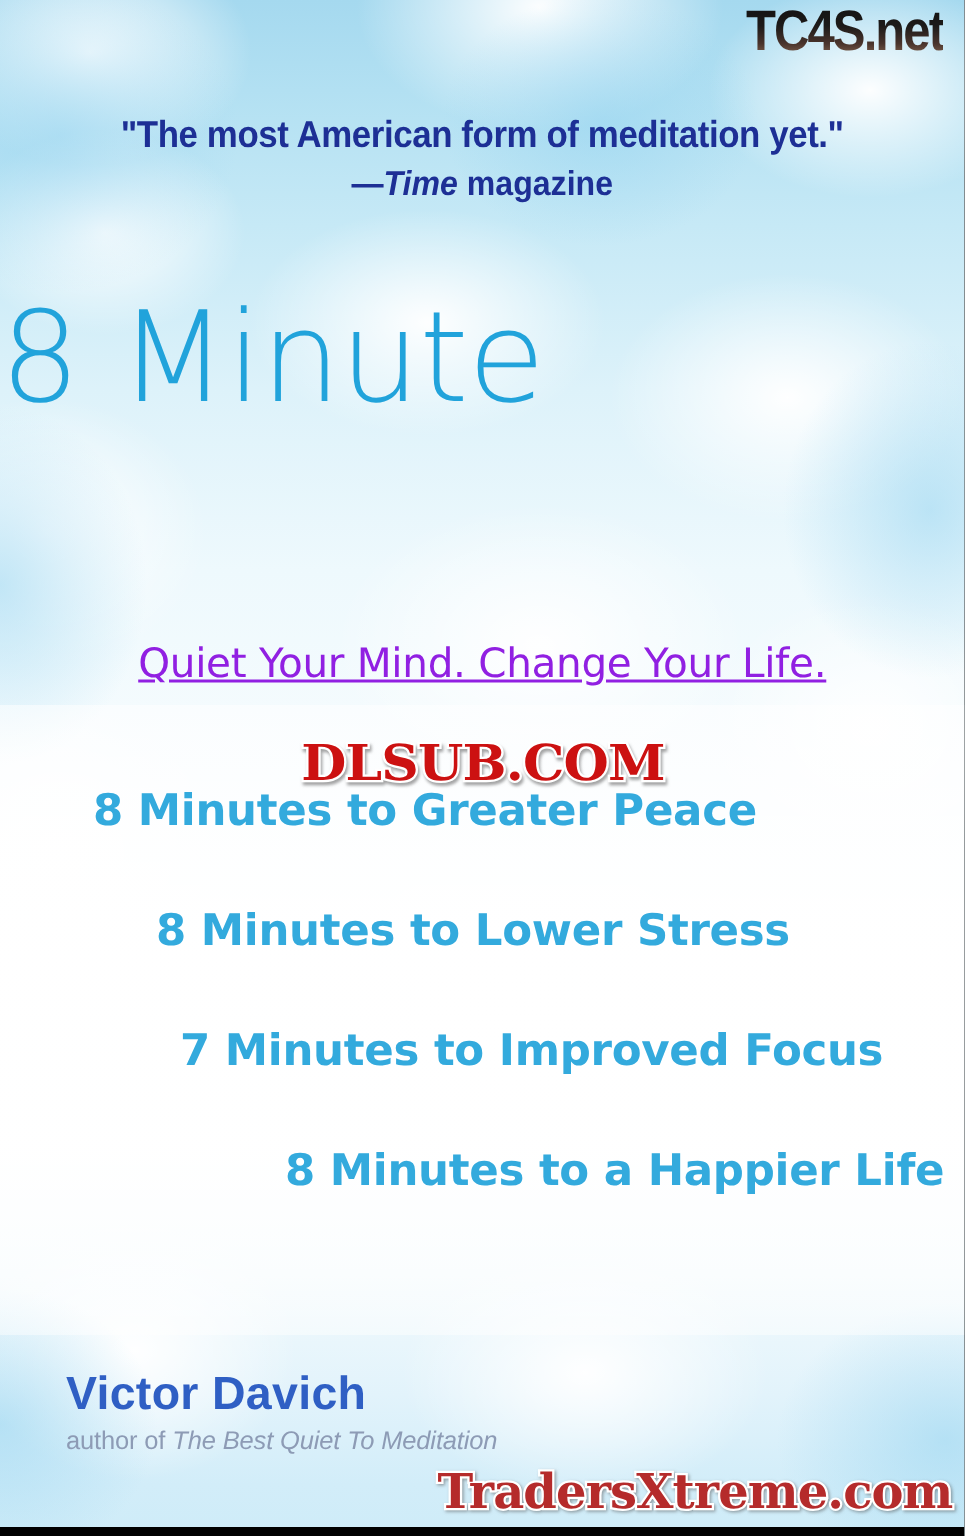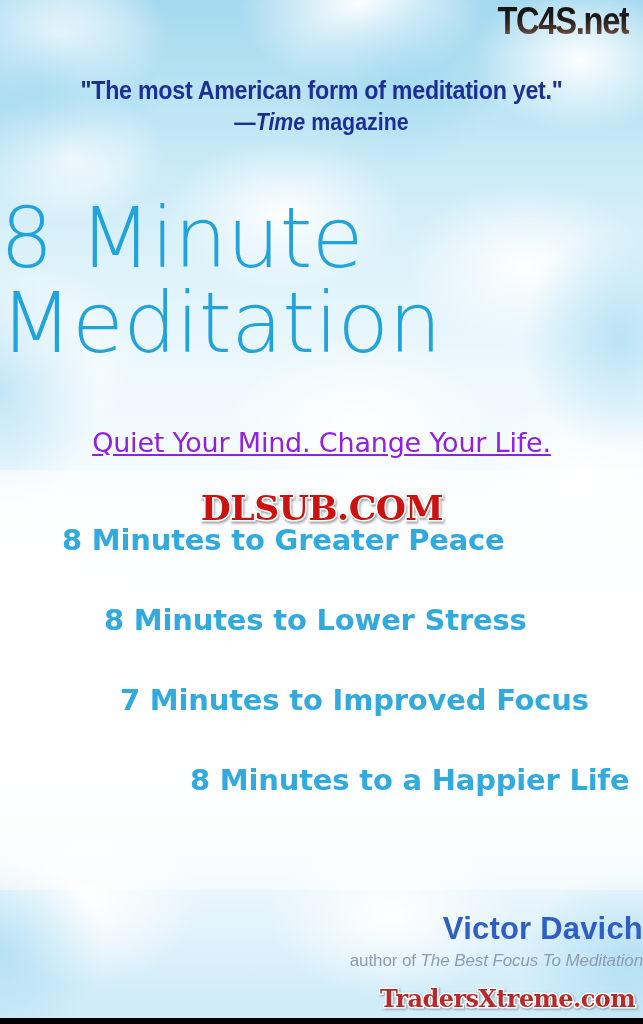--- a/index.html
+++ b/index.html
@@ -182,21 +182,21 @@
   .benefit-0 { margin-left: 62px; }
   .benefit-1 { margin-left: 104px; }
   .benefit-2 { margin-left: 120px; }
   .benefit-3 { margin-left: 190px; margin-bottom: 0; }
 
   
   .author-block {
     position: absolute;
     top: 912px;
     left: 0; right: 0;
-    text-align: right;
+    text-align: left;
     margin-left: 44px;
   }
   .author-name {
     color: #2f5fc4;
     font-family: "Liberation Sans", sans-serif;
     font-weight: bold;
     font-size: 31px;
     letter-spacing: 0.2px;
     line-height: 1.1;
     white-space: nowrap;
@@ -211,21 +211,21 @@
   }
   .author-credit .work { font-style: italic; }
 
   
   .wm-traders {
     position: absolute;
     bottom: 11px;
     right: 8px;
     font-family: "DejaVu Serif", serif;
     font-weight: bold;
-    font-size: 24px;
+    font-size: 32px;
     letter-spacing: -0.6px;
     color: #b52b2b;
     white-space: nowrap;
     -webkit-text-stroke: 3px #ffffff;
     paint-order: stroke fill;
     filter: drop-shadow(1px 1px 1px rgba(80,80,80,0.5));
   }
 </style>
 </head>
 <body>
@@ -261,38 +261,37 @@
 
   <div class="quote-block">
     <div class="quote-line">"The most American form of meditation yet."</div>
     <div class="quote-attrib">
       <span>—</span><span class="src">Time</span><span> magazine</span>
     </div>
   </div>
 
   <div class="title-block">
     <div class="title-line title-line-1">8 Minute</div>
-    <div class="title-line title-line-2">Meditation</div>
   </div>
 
   <div class="subtitle">Quiet Your Mind. Change Your Life.</div>
 
   <div class="wm-dlsub">DLSUB.COM</div>
 
   <div class="benefits">
     <div class="benefit benefit-0">8 Minutes to Greater Peace</div>
     <div class="benefit benefit-1">8 Minutes to Lower Stress</div>
     <div class="benefit benefit-2">7 Minutes to Improved Focus</div>
     <div class="benefit benefit-3">8 Minutes to a Happier Life</div>
   </div>
 
   <div class="author-block">
     <div class="author-name">Victor Davich</div>
     <div class="author-credit">
-      <span>author of </span><span class="work">The Best Focus To Meditation</span>
+      <span>author of </span><span class="work">The Best Quiet To Meditation</span>
     </div>
   </div>
 
   <div class="wm-traders">TradersXtreme.com</div>
 
   <div class="bottom-bar"></div>
 
 </div>
 
 </body></html>

